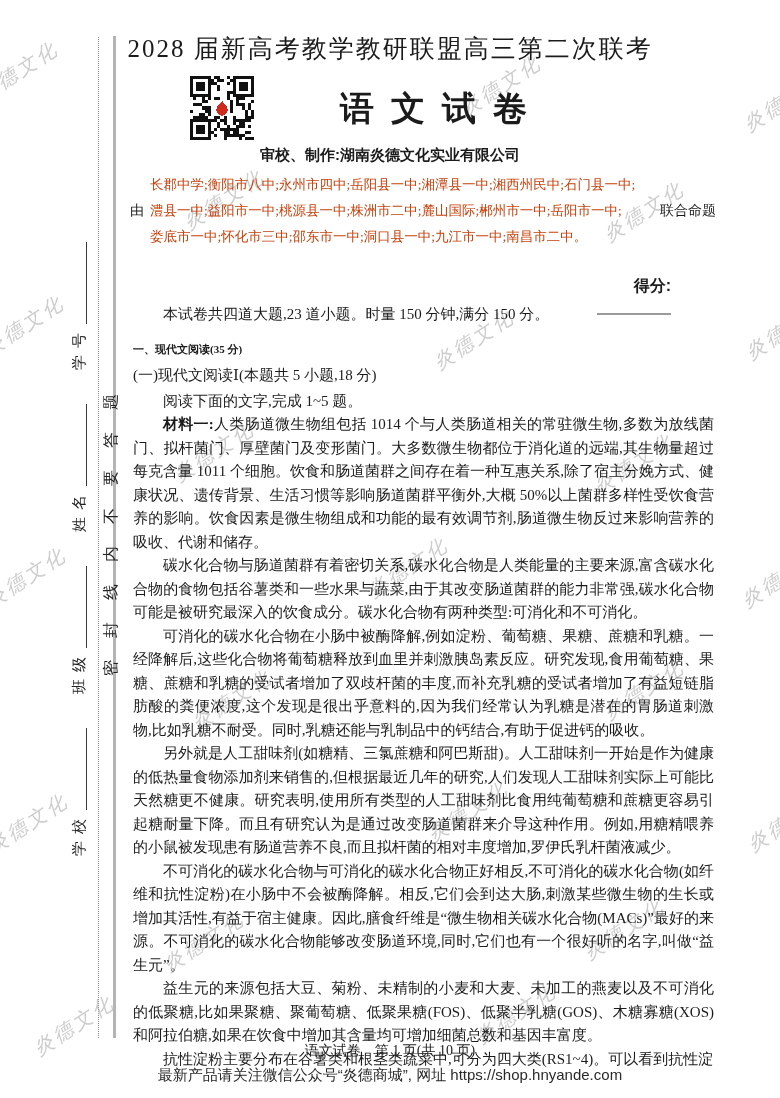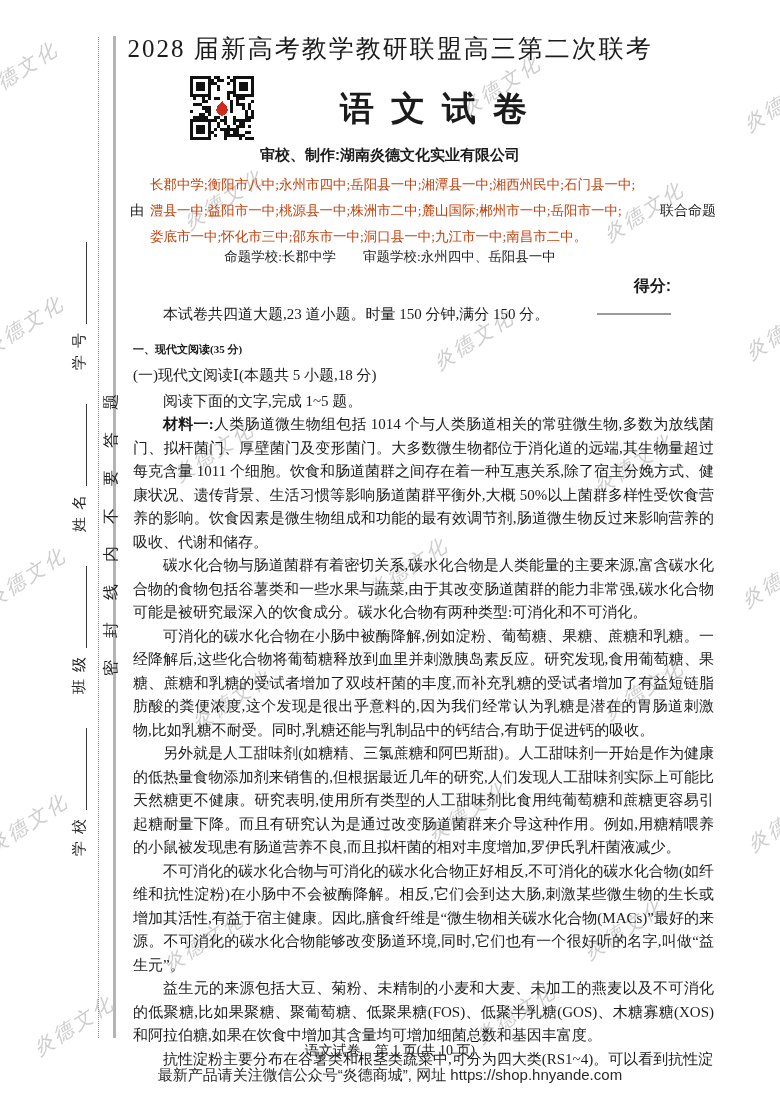--- a/index.html
+++ b/index.html
@@ -252,21 +252,20 @@
 
   <div class="schools">
     <div class="joint-prefix">由</div>
     <div class="school-lines" id="school-lines">
         <div>长郡中学;衡阳市八中;永州市四中;岳阳县一中;湘潭县一中;湘西州民中;石门县一中;</div>
         <div>澧县一中;益阳市一中;桃源县一中;株洲市二中;麓山国际;郴州市一中;岳阳市一中;</div>
         <div>娄底市一中;怀化市三中;邵东市一中;洞口县一中;九江市一中;南昌市二中。</div>
       </div>
     <div class="joint-suffix">联合命题</div>
   </div>
-  <div class="school-footer">命题学校:长郡中学　　审题学校:永州四中、岳阳县一中</div>
 
   <div class="score">
     <span>得分:</span>
     <span class="score-line"></span>
   </div>
 
   <div class="main">
     <p class="intro">本试卷共四道大题,23 道小题。时量 150 分钟,满分 150 分。</p>
     <p class="sec-head">一、现代文阅读(35 分)</p>
     <p class="sub-head">(一)现代文阅读Ⅰ(本题共 5 小题,18 分)</p>

